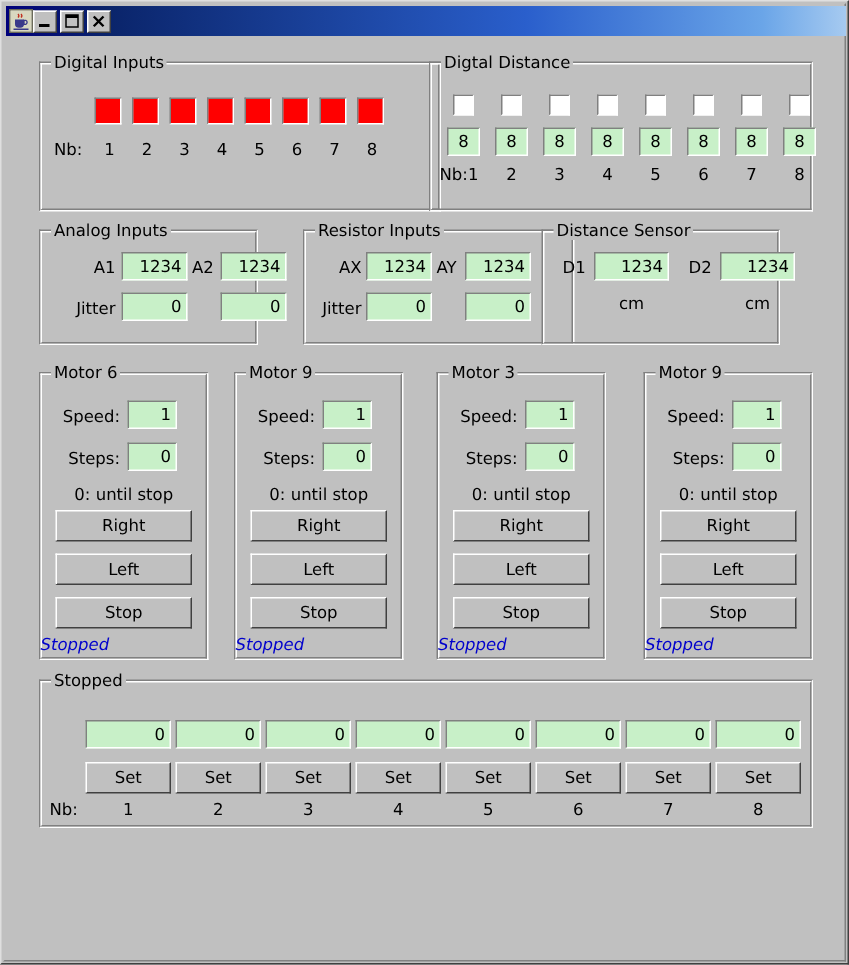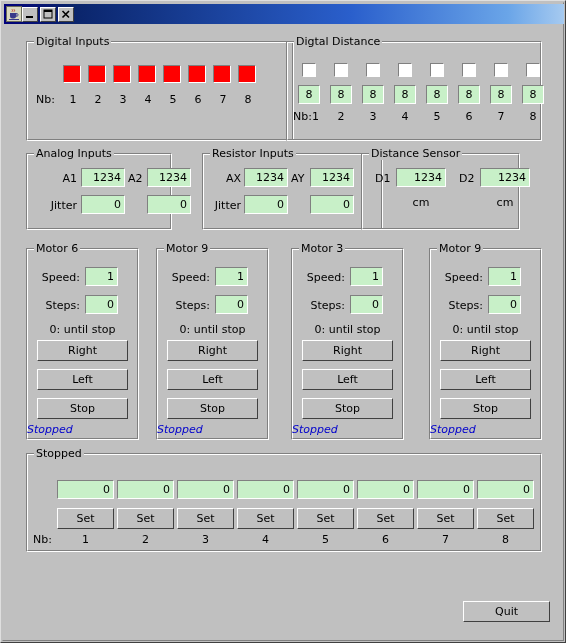--- a/index.html
+++ b/index.html
@@ -423,15 +423,14 @@
     <div class="lbl" style="left:90px; top:79px; width:57px; text-align:center;">2</div>
     <div class="lbl" style="left:150px; top:79px; width:57px; text-align:center;">3</div>
     <div class="lbl" style="left:210px; top:79px; width:57px; text-align:center;">4</div>
     <div class="lbl" style="left:270px; top:79px; width:57px; text-align:center;">5</div>
     <div class="lbl" style="left:330px; top:79px; width:57px; text-align:center;">6</div>
     <div class="lbl" style="left:390px; top:79px; width:57px; text-align:center;">7</div>
     <div class="lbl" style="left:450px; top:79px; width:57px; text-align:center;">8</div>
   </div>
 
 
-  <div class="btn" style="left:462px; top:600px; width:87px; height:21px;">Quit</div>
 
 </div>
 
 </body></html>

